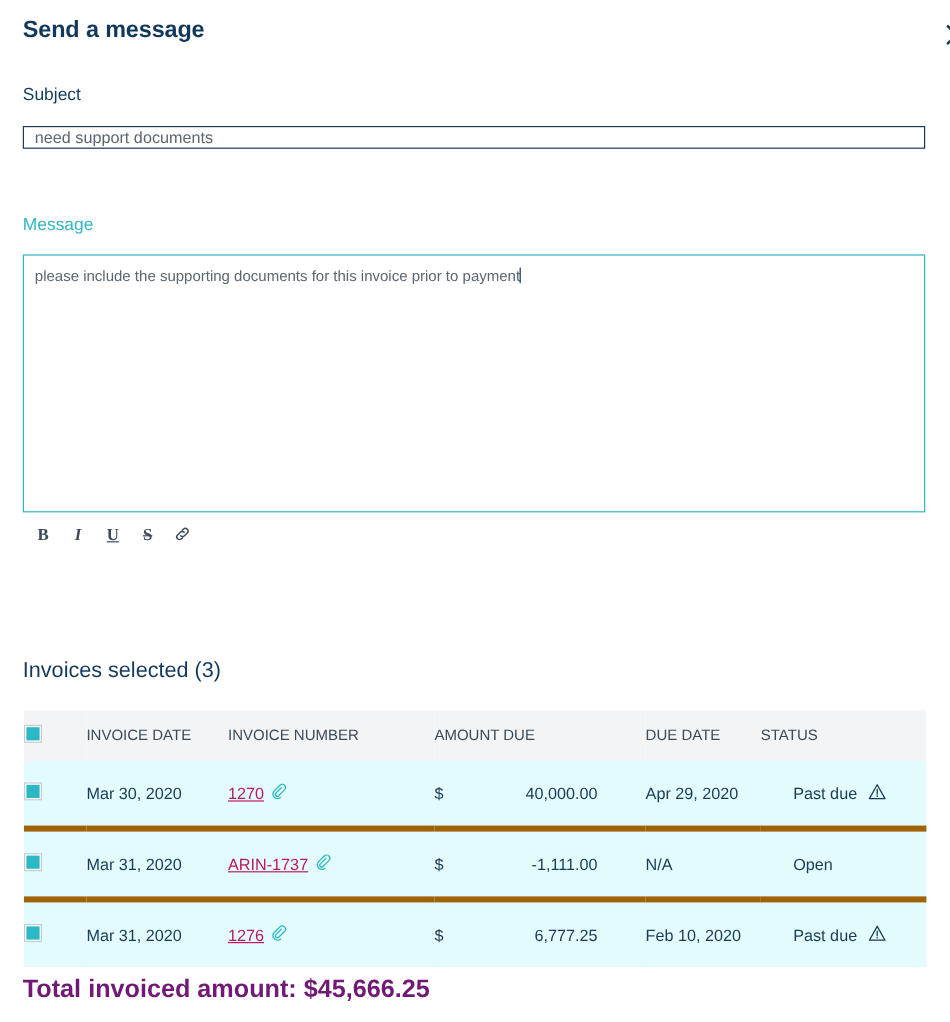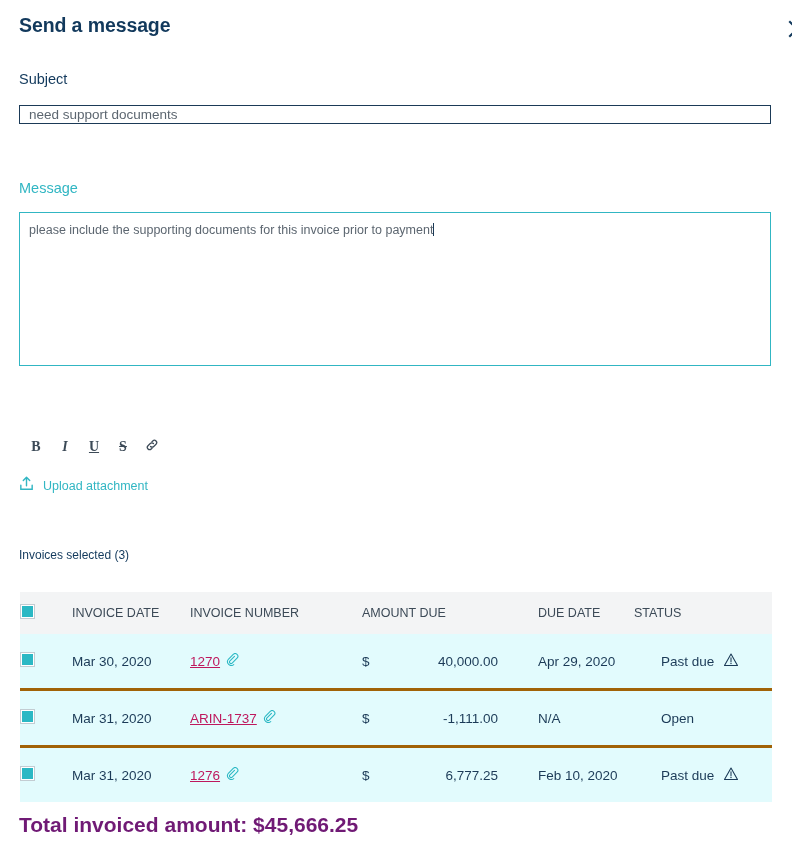--- a/index.html
+++ b/index.html
@@ -76,21 +76,21 @@
     outline: none;
     border-radius: 0;
   }
 
   
   .message-box {
     position: absolute;
     left: 19px;
     top: 212px;
     width: 752px;
-    height: 154px;
+    height: 215px;
     box-sizing: border-box;
     border: 1px solid #31b6c3;
     background: #ffffff;
   }
   .message-text {
     position: absolute;
     left: 9px;
     top: 9px;
     right: 8px;
     font-size: 12.5px;
@@ -153,21 +153,21 @@
   .upload-label {
     font-size: 12.5px;
     color: #31b6c3;
   }
 
   
   .invoices-heading {
     position: absolute;
     left: 19px;
     top: 548px;
-    font-size: 12px;
+    font-size: 18px;
     color: #12395c;
   }
 
   .inv-table {
     position: absolute;
     left: 20px;
     top: 592px;
     width: 752px;
     border-collapse: collapse;
     table-layout: fixed;
@@ -182,21 +182,21 @@
     padding: 0;
     vertical-align: middle;
   }
   .inv-table td {
     background: #e2fbfd;
     height: 54px;
     font-size: 13.5px;
     color: #1b3a57;
     padding: 0;
     vertical-align: middle;
-    border-bottom: 3px solid #a16207;
+    border-bottom: 5px solid #a16207;
   }
   .inv-table tr:last-child td { border-bottom: none; }
 
   .col-check  { width: 52px; }
   .col-date   { width: 118px; }
   .col-number { width: 172px; }
   .col-amount { width: 176px; }
   .col-due    { width: 96px; }
   .col-status { width: 138px; }
 
@@ -297,29 +297,20 @@
     <div class="fmt-btn link">
       <span>
         <svg width="14" height="14" viewBox="0 0 16 16">
           <path d="M6.3 9.7a2.6 2.6 0 0 0 3.7 0l2.6-2.6a2.6 2.6 0 0 0-3.7-3.7l-1.1 1.1" stroke="#3c4a57" stroke-width="1.4" fill="none" stroke-linecap="round"></path>
           <path d="M9.7 6.3a2.6 2.6 0 0 0-3.7 0L3.4 8.9a2.6 2.6 0 0 0 3.7 3.7l1.1-1.1" stroke="#3c4a57" stroke-width="1.4" fill="none" stroke-linecap="round"></path>
         </svg>
       </span>
     </div>
   </div>
 
-  <div class="upload-row">
-    <span class="upload-icon">
-      <svg width="17" height="17" viewBox="0 0 18 18">
-        <path d="M9 11.4 L9 2.6 M5.6 5.8 L9 2.4 L12.4 5.8" stroke="#31b6c3" stroke-width="1.5" fill="none" stroke-linecap="round" stroke-linejoin="round"></path>
-        <path d="M3 10.8 L3 15 L15 15 L15 10.8" stroke="#31b6c3" stroke-width="1.5" fill="none" stroke-linecap="round"></path>
-      </svg>
-    </span>
-    <span class="upload-label">Upload attachment</span>
-  </div>
 
   <div class="invoices-heading">Invoices selected (3)</div>
 
   <table class="inv-table">
     <colgroup>
       <col class="col-check">
         <col class="col-date">
         <col class="col-number">
       <col class="col-amount">
         <col class="col-due">

